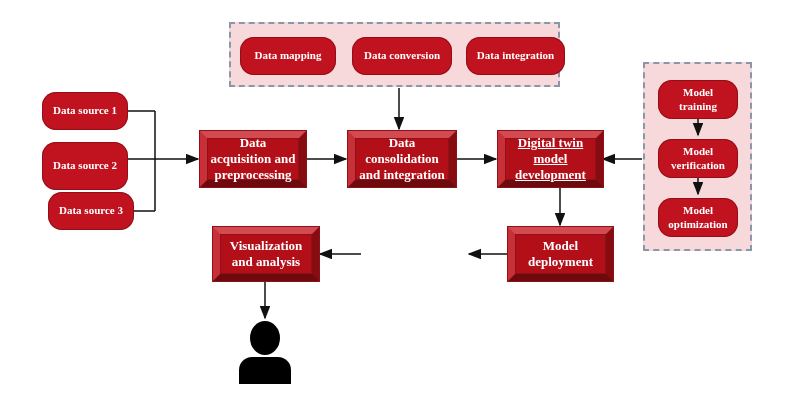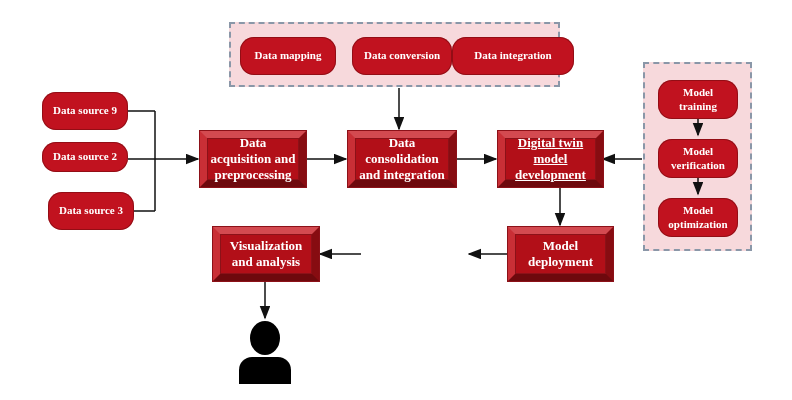--- a/index.html
+++ b/index.html
@@ -65,24 +65,24 @@
     <line x1="560" y1="187" x2="560" y2="225" marker-end="url(#ah)"></line>
     <line x1="507" y1="254" x2="469" y2="254" marker-end="url(#ah)"></line>
     <line x1="361" y1="254" x2="320" y2="254" marker-end="url(#ah)"></line>
     <line x1="265" y1="282" x2="265" y2="318" marker-end="url(#ah)"></line>
     <line x1="698" y1="119" x2="698" y2="135" marker-end="url(#ah)"></line>
     <line x1="698" y1="178" x2="698" y2="194" marker-end="url(#ah)"></line>
   </svg>
 
   <div class="rbox" style="left:240px;top:37px;width:96px;height:38px;">Data mapping</div>
   <div class="rbox" style="left:344px;top:37px;width:100px;height:38px;margin-left:8px;">Data conversion</div>
-  <div class="rbox" style="left:452px;top:37px;width:122px;height:38px;">Data integration</div>
+  <div class="rbox" style="left:466px;top:37px;width:99px;height:38px;">Data integration</div>
 
-  <div class="rbox" style="left:42px;top:92px;width:86px;height:38px;">Data source 9</div>
-  <div class="rbox" style="left:42px;top:142px;width:86px;height:30px;">Data source 2</div>
+  <div class="rbox" style="left:42px;top:92px;width:86px;height:38px;">Data source 1</div>
+  <div class="rbox" style="left:42px;top:142px;width:86px;height:48px;">Data source 2</div>
   <div class="rbox" style="left:48px;top:192px;width:86px;height:38px;">Data source 3</div>
 
   <div class="bevel" style="left:200px;top:131px;width:106px;height:56px;">Data
 acquisition and
 preprocessing</div>
   <div class="bevel" style="left:348px;top:131px;width:108px;height:56px;">Data
 consolidation
 and integration</div>
   <div class="bevel" style="left:498px;top:131px;width:105px;height:56px;text-decoration:underline;">Digital twin
 model

